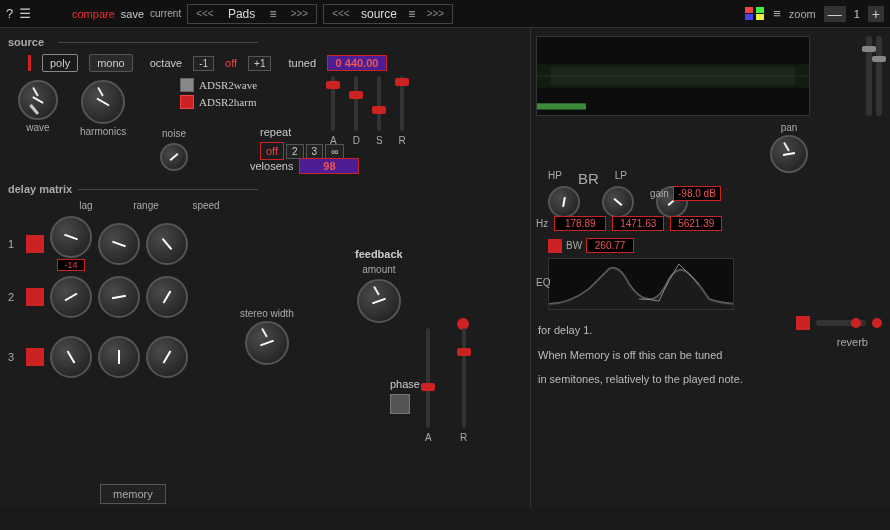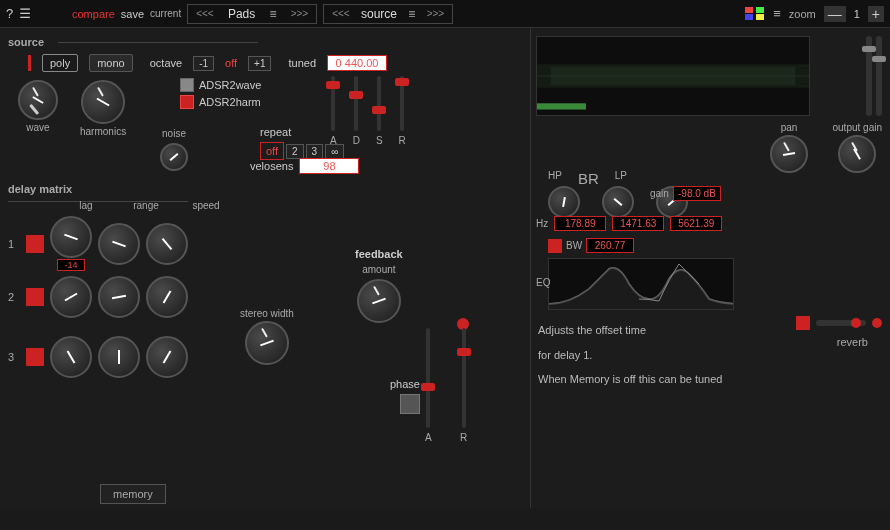--- a/index.html
+++ b/index.html
@@ -59,27 +59,28 @@
       color: #ccc;
       padding: 1px 5px;
       font-size: 10px;
       cursor: pointer;
     }
 
     .label-text { color: #ccc; font-size: 11px; }
     .label-red { color: #e44; font-size: 11px; }
 
     .value-box {
-      background: #ffffff;
+      background: #4c1d95;
       border: 1px solid #cc2222;
       color: #e55;
       padding: 1px 6px;
       font-size: 11px;
       min-width: 60px;
       text-align: center;
+      font-weight: bold;
     }
     .adsr-item {
       display: flex; align-items: center; gap: 5px; font-size: 11px; color: #ccc;
     }
     .adsr-box {
       width: 14px; height: 14px;
       background: #888;
       border: 1px solid #666;
       display: inline-block;
     }
@@ -287,21 +288,21 @@
     <button class="btn active">poly</button>
     <button class="btn">mono</button>
     <span class="label-text" style="margin-left:6px;text-align:center;">octave</span>
     <button class="btn-small">-1</button>
     <span class="label-red">off</span>
     <button class="btn-small">+1</button>
     <span class="label-text" style="margin-left:6px;">tuned</span>
     <div class="value-box">0 440.00</div>
   </div>
 
-  <div style="position:absolute;top:50px;left:180px;display:flex;flex-direction:column;gap:3px;">
+  <div style="position:absolute;top:50px;left:180px;display:flex;flex-direction:column;gap:3px;font-family:Liberation Serif, serif;">
     <div class="adsr-item">
       <div class="adsr-box"></div>
       <span>ADSR2wave</span>
     </div>
     <div class="adsr-item">
       <div class="adsr-box red"></div>
       <span>ADSR2harm</span>
     </div>
   </div>
 
@@ -368,21 +369,21 @@
         <button class="btn-small">∞</button>
       </div>
     </div>
   </div>
 
   <div style="position:absolute;top:130px;left:250px;display:flex;align-items:center;gap:6px;">
     <span class="label-text">velosens</span>
     <div class="value-box" style="width:40px;">98</div>
   </div>
 
-  <div style="position:absolute;top:155px;left:8px;color:#aaa;font-size:11px;font-weight:bold;display:flex;align-items:flex-start;gap:6px;flex-direction:column;">
+  <div style="position:absolute;top:155px;left:8px;color:#aaa;font-size:11px;font-weight:bold;display:flex;align-items:center;gap:6px;">
     <span>delay matrix</span>
     <div style="width:180px;height:1px;background:#444;"></div>
   </div>
 
   <div style="position:absolute;top:172px;left:60px;display:flex;gap:8px;">
     <span class="knob-label" style="width:52px;text-align:center;">lag</span>
     <span class="knob-label" style="width:52px;text-align:center;">range</span>
     <span class="knob-label" style="width:52px;text-align:center;">speed</span>
   </div>
 
@@ -448,21 +449,21 @@
   <div class="memory-btn" style="position:absolute;bottom:4px;left:100px;">memory</div>
 
   <div style="position:absolute;top:220px;left:355px;display:flex;flex-direction:column;align-items:center;gap:4px;">
     <span style="color:#ccc;font-size:11px;font-weight:bold;">feedback</span>
     <span class="knob-label">amount</span>
     <div class="knob" style="width:44px;height:44px;background:radial-gradient(circle at 35% 35%,#4a4a4a,#1a1a1a);border:2px solid #555;border-radius:50%;position:relative;cursor:pointer;">
       <div style="position:absolute;top:50%;left:50%;width:14px;height:2px;background:#fff;transform:translate(-50%,-50%) rotate(-20deg);transform-origin:center;"></div>
     </div>
   </div>
 
-  <div style="position:absolute;top:350px;left:390px;display:flex;flex-direction:column;align-items:flex-end;gap:4px;">
+  <div style="position:absolute;top:350px;left:390px;display:flex;flex-direction:column;align-items:flex-start;gap:4px;">
     <span style="color:#ccc;font-size:11px;">phase</span>
     <div style="width:20px;height:20px;background:#555;border:1px solid #777;cursor:pointer;"></div>
   </div>
 
   <div style="position:absolute;top:300px;left:425px;display:flex;flex-direction:column;align-items:center;gap:4px;">
     <div class="vslider-track" style="height:100px;position:relative;">
       <div class="vslider-thumb" style="top:55px;background:#cc2222;"></div>
     </div>
     <span class="slider-label">A</span>
   </div>
@@ -501,26 +502,20 @@
     </div>
   </div>
 
   <div style="position:absolute;top:94px;right:82px;display:flex;flex-direction:column;align-items:center;gap:2px;">
     <span class="knob-label">pan</span>
     <div class="knob" style="width:38px;height:38px;background:radial-gradient(circle at 35% 35%,#4a4a4a,#1a1a1a);border:2px solid #555;border-radius:50%;position:relative;cursor:pointer;">
       <div style="position:absolute;top:50%;left:50%;width:12px;height:2px;background:#fff;transform:translate(-50%,-50%) rotate(-10deg);transform-origin:center;"></div>
     </div>
   </div>
 
-  <div style="position:absolute;top:94px;right:8px;display:flex;flex-direction:column;align-items:center;gap:2px;">
-    <span class="knob-label">output gain</span>
-    <div class="knob" style="width:38px;height:38px;background:radial-gradient(circle at 35% 35%,#4a4a4a,#1a1a1a);border:2px solid #555;border-radius:50%;position:relative;cursor:pointer;">
-      <div style="position:absolute;top:50%;left:50%;width:12px;height:2px;background:#fff;transform:translate(-50%,-50%) rotate(60deg);transform-origin:center;"></div>
-    </div>
-  </div>
 
   <div style="position:absolute;top:142px;left:548px;display:flex;gap:16px;">
     <span style="color:#aaa;font-size:10px;">HP</span>
     <span style="color:#aaa;font-size:15px;">BR</span>
     <span style="color:#aaa;font-size:10px;">LP</span>
   </div>
 
   <div style="position:absolute;top:158px;left:548px;display:flex;gap:22px;align-items:center;">
     <div class="knob-sm" style="width:32px;height:32px;background:radial-gradient(circle at 35% 35%,#4a4a4a,#1a1a1a);border:2px solid #555;border-radius:50%;position:relative;cursor:pointer;">
       <div style="position:absolute;top:50%;left:50%;width:10px;height:2px;background:#fff;transform:translate(-50%,-50%) rotate(-80deg);transform-origin:center;"></div>
@@ -572,21 +567,21 @@
     <div class="hslider" style="width:50px;">
       <div style="position:absolute;left:35px;top:-2px;width:10px;height:10px;border-radius:50%;background:#cc2222;cursor:pointer;"></div>
     </div>
     <div style="width:10px;height:10px;border-radius:50%;background:#cc2222;"></div>
   </div>
   <div style="position:absolute;top:308px;right:22px;">
     <span style="color:#aaa;font-size:11px;">reverb</span>
   </div>
 
   <div style="position:absolute;top:290px;left:538px;width:230px;">
-    <p class="help-text">Adjusts the offset time</p>
     <p class="help-text">for delay 1.</p>
     <p class="help-text">When Memory is off this can be tuned</p>
+    <p class="help-text">in semitones, relatively to the played note.</p>
   </div>
 
 
   <div style="position:absolute;top:0;left:530px;width:1px;height:100%;background:#333;"></div>
 
 </div>
 
 </body></html>

